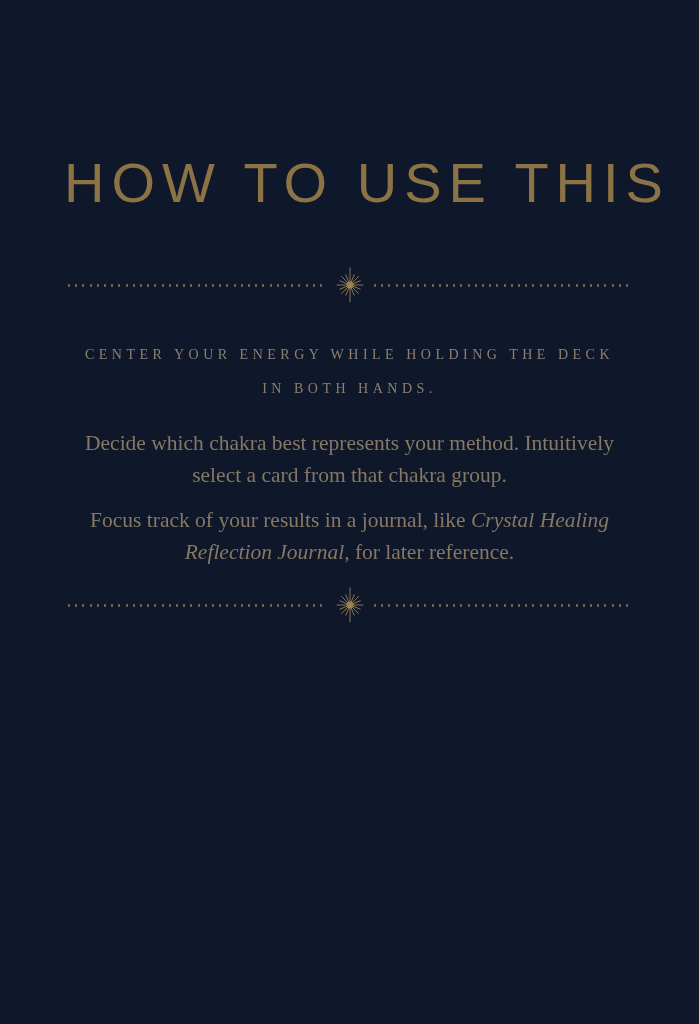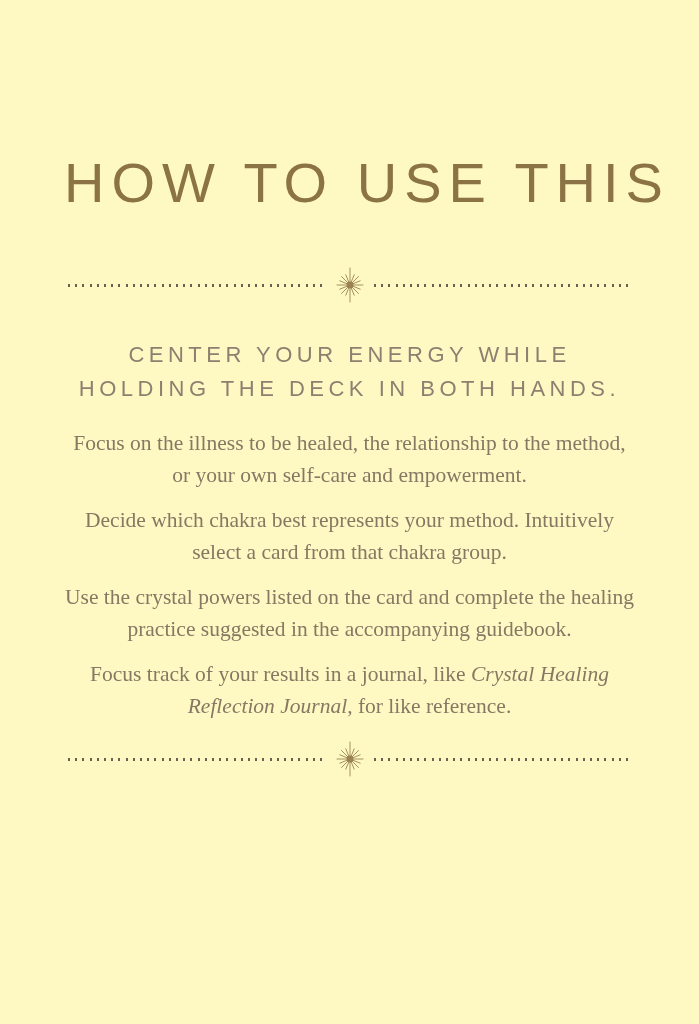--- a/index.html
+++ b/index.html
@@ -8,21 +8,21 @@
   }
   body {
     background: #fbf5ee;
     font-family: "Liberation Serif", serif;
   }
   .page {
     position: relative;
     width: 699px;
     height: 1024px;
     margin: 0 auto;
-    background: #fef9c3;
+    background: #0f172a;
     box-sizing: border-box;
     padding: 148px 64px 0 64px;
     overflow: hidden;
     text-align: center;
   }
   .title {
     margin: 0 0 0 0;
     color: #8b7346;
     font-family: "Liberation Sans", sans-serif;
     font-weight: 300;
@@ -59,23 +59,23 @@
   .star {
     width: 38px;
     height: 38px;
     margin: 0 5px;
     flex: 0 0 auto;
   }
   .subtitle {
     margin: 42px auto 0 auto;
     max-width: 560px;
     color: #8d8070;
-    font-family: Liberation Sans, sans-serif;
+    font-family: Liberation Serif, serif;
     font-weight: 400;
-    font-size: 22px;
+    font-size: 14px;
     line-height: 34px;
     letter-spacing: 4.5px;
     text-transform: uppercase;
   }
   .body-copy {
     margin-top: 22px;
   }
   .para {
     margin: 14px auto 0 auto;
     max-width: 575px;
@@ -110,24 +110,22 @@
         <line x1="-10.2" y1="4.2" x2="10.2" y2="-4.2"></line>
       </g>
       <circle cx="0" cy="0" r="3.4" fill="#9a8350"></circle>
     </svg>
     <span class="dots"></span>
   </div>
 
   <p class="subtitle">CENTER YOUR ENERGY WHILE HOLDING THE DECK IN BOTH HANDS.</p>
 
   <div class="body-copy">
-    <p class="para">Focus on the illness to be healed, the relationship to the method, or your own self-care and empowerment.</p>
     <p class="para">Decide which chakra best represents your method. Intuitively select a card from that chakra group.</p>
-    <p class="para">Use the crystal powers listed on the card and complete the healing practice suggested in the accompanying guidebook.</p>
-    <p class="para"><span>Focus track of your results in a journal, like </span><span class="italic">Crystal Healing Reflection Journal</span><span>, for like reference.</span></p>
+    <p class="para"><span>Focus track of your results in a journal, like </span><span class="italic">Crystal Healing Reflection Journal</span><span>, for later reference.</span></p>
   </div>
 
   <div class="divider bottom">
     <span class="dots"></span>
     <svg class="star" viewBox="-19 -19 38 38" xmlns="http://www.w3.org/2000/svg">
       <g stroke="#9a8350" stroke-width="0.9" stroke-linecap="round">
         <line x1="0" y1="-17" x2="0" y2="17"></line>
         <line x1="-13" y1="0" x2="13" y2="0"></line>
         <line x1="-8.5" y1="-8.5" x2="8.5" y2="8.5"></line>
         <line x1="-8.5" y1="8.5" x2="8.5" y2="-8.5"></line>

